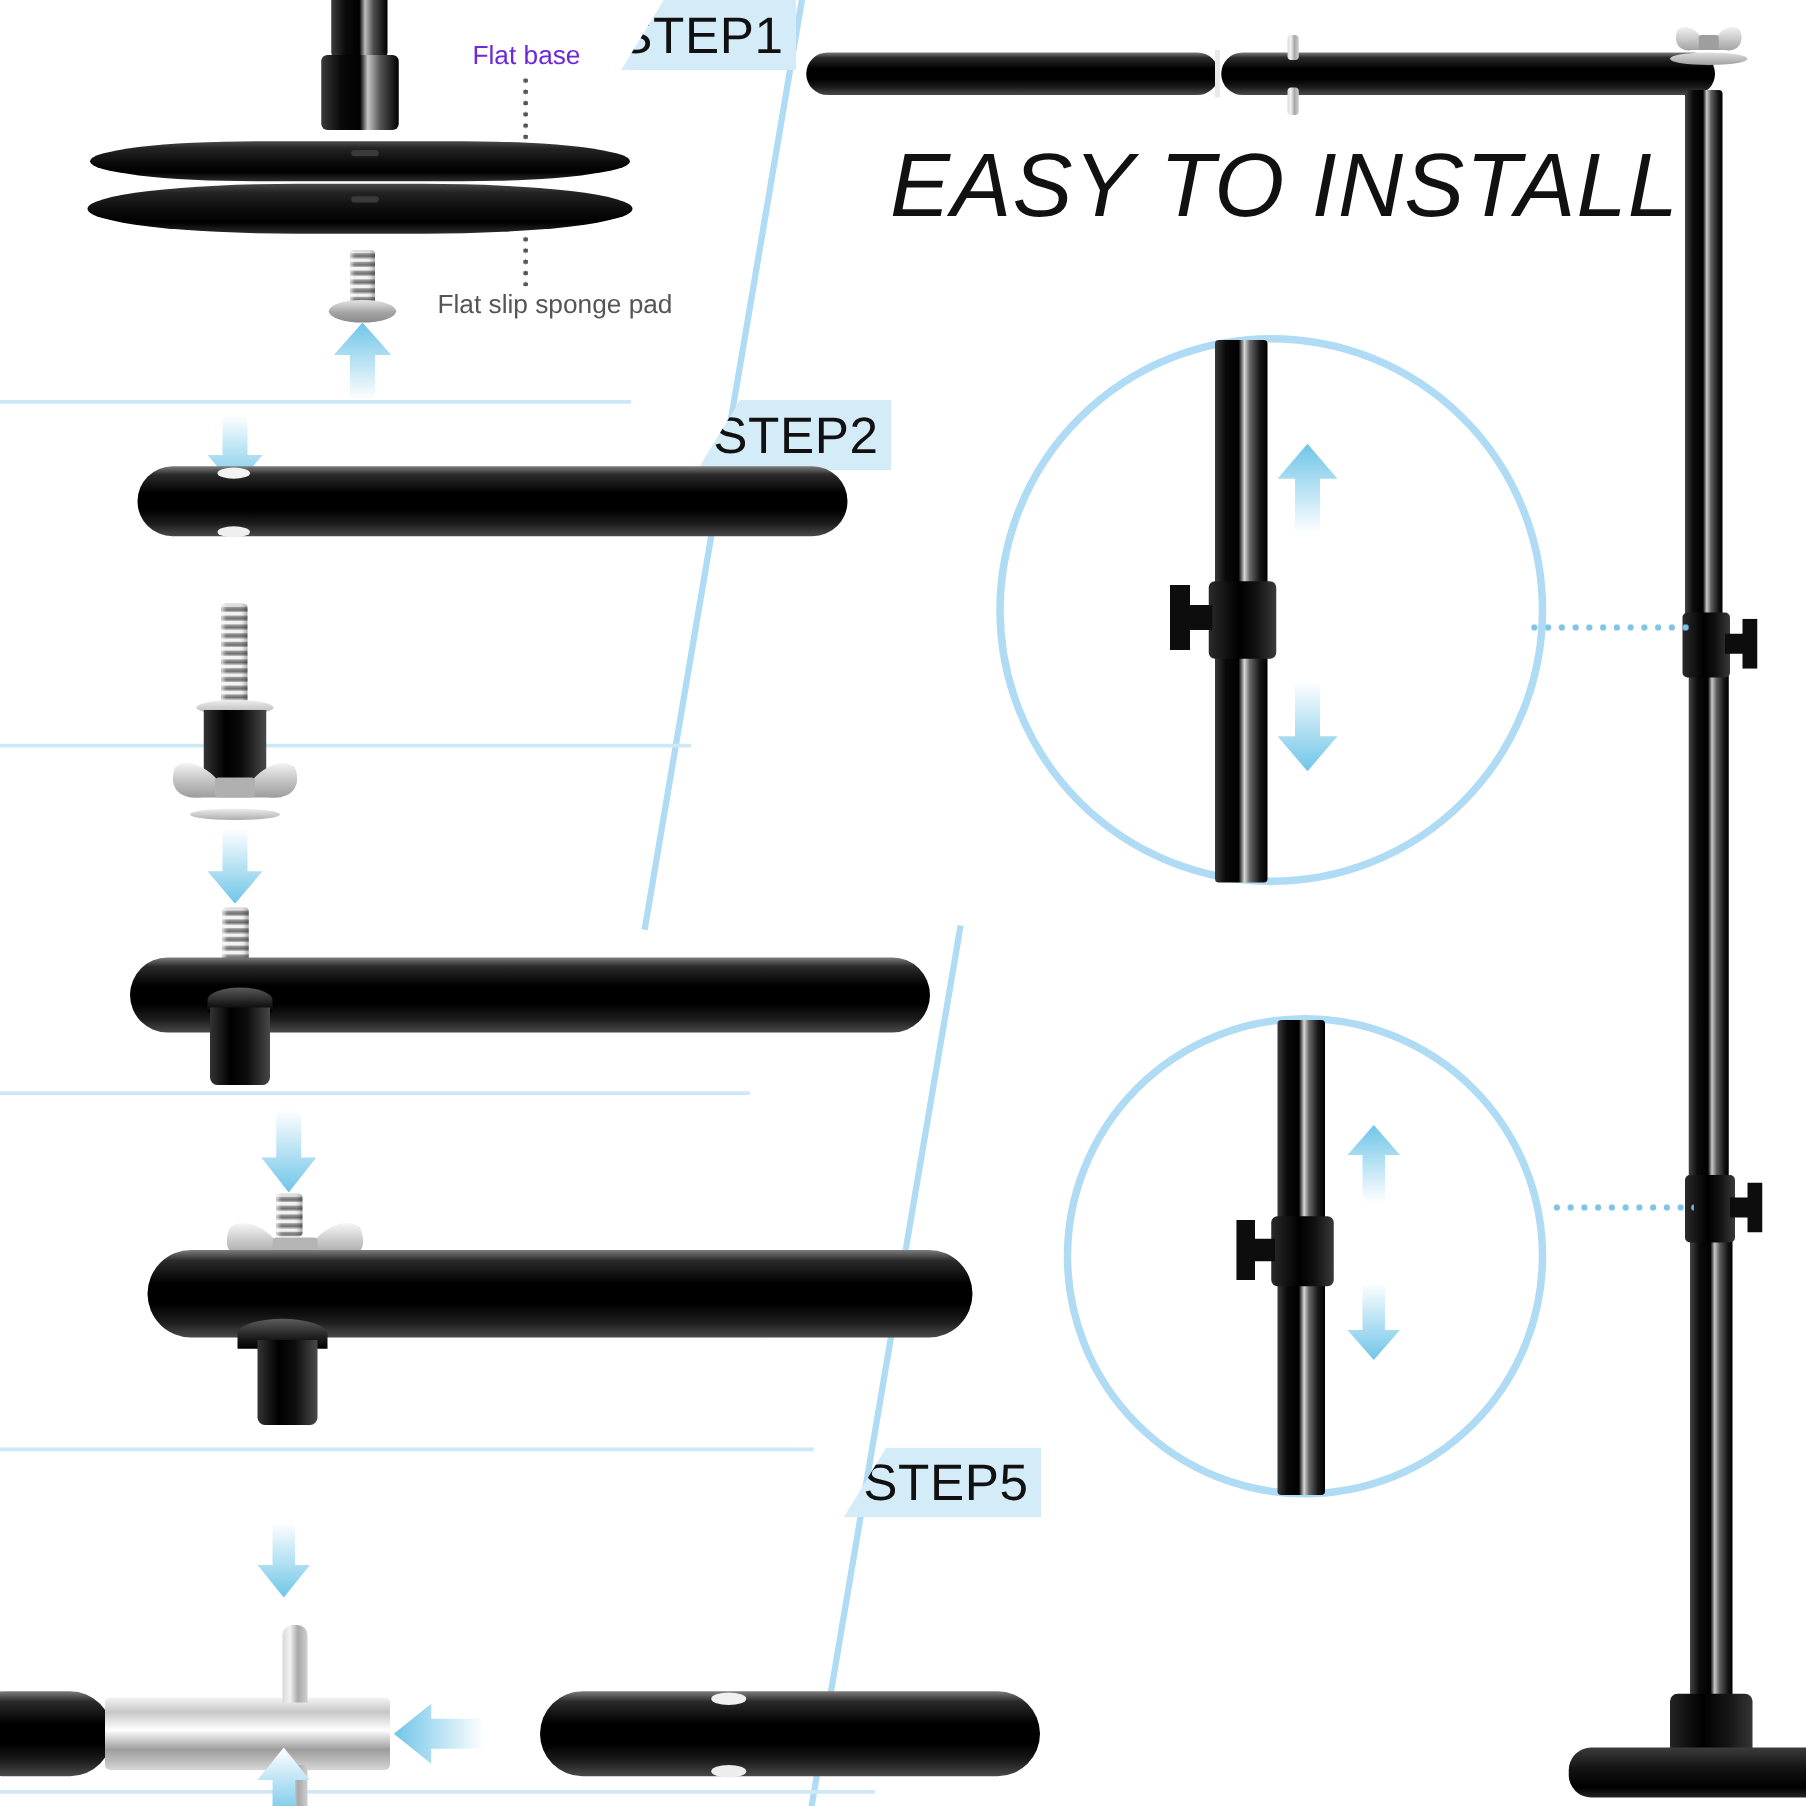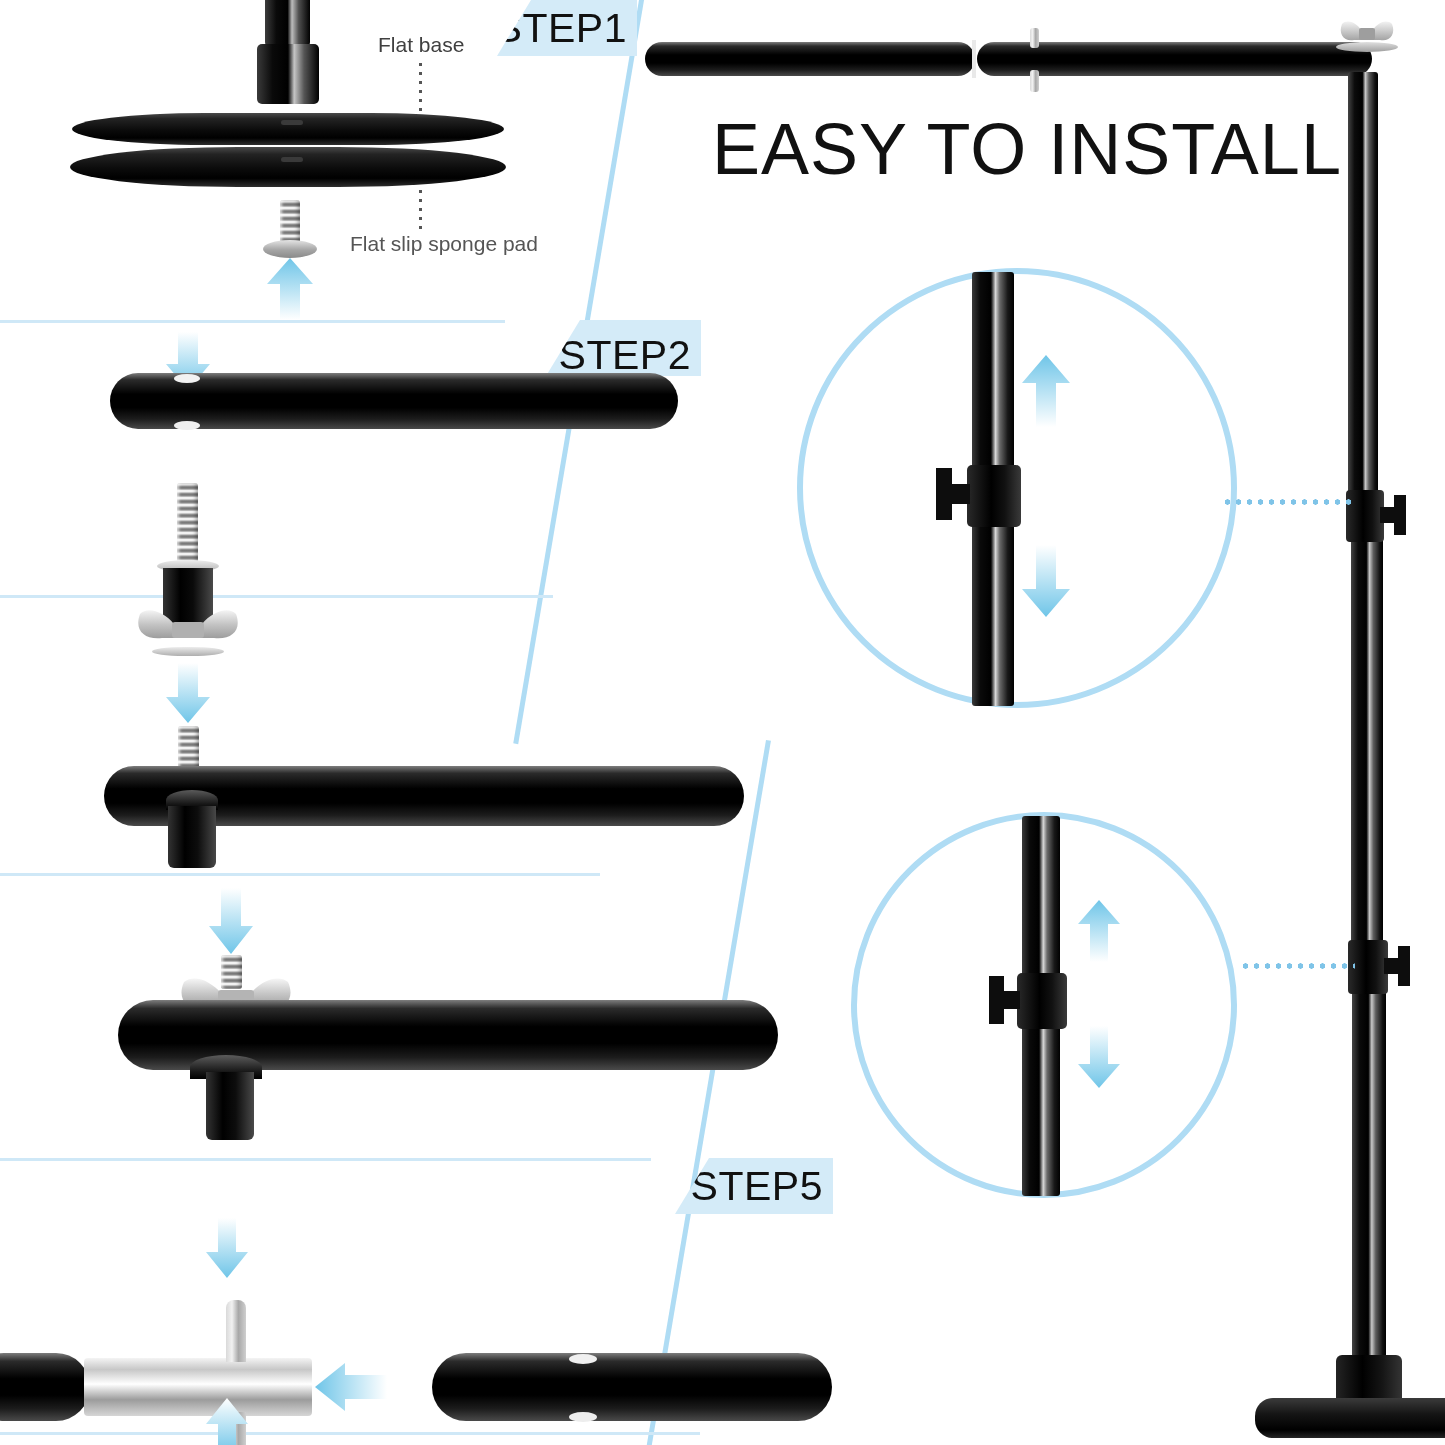--- a/index.html
+++ b/index.html
@@ -63,39 +63,39 @@
 
   <div class="hsep" style="left:0;top:320px;width:505px;"></div>
   <div class="hsep" style="left:0;top:595px;width:553px;"></div>
   <div class="hsep" style="left:0;top:873px;width:600px;"></div>
   <div class="hsep" style="left:0;top:1158px;width:651px;"></div>
   <div class="hsep" style="left:0;top:1432px;width:700px;"></div>
 
   <div class="step-banner" style="left:497px;top:0px;width:130px;">
     <span>STEP1</span>
   </div>
-  <div class="step-banner" style="left:546px;top:320px;width:145px;align-items:flex-end;">
+  <div class="step-banner" style="left:558px;top:320px;width:145px;">
     <span>STEP2</span>
   </div>
   <div class="step-banner" style="left:675px;top:1158px;width:148px;">
     <span>STEP5</span>
   </div>
 
   <div style="position:absolute;left:265px;top:-6px;width:45px;height:52px;border-radius:4px;
               background:linear-gradient(to right,#3c3c3c,#0a0a0a 25%,#000 50%,#bdbdbd 60%,#4f4f4f 75%,#000);"></div>
   <div style="position:absolute;left:257px;top:44px;width:62px;height:60px;border-radius:5px;
               background:linear-gradient(to right,#3a3a3a,#0a0a0a 25%,#000 50%,#c6c6c6 60%,#555 76%,#000);"></div>
 
   <div class="plate" style="left:72px;top:113px;width:432px;height:32px;"></div>
   <div class="plate-notch" style="left:281px;top:120px;"></div>
 
   <div class="plate" style="left:70px;top:147px;width:436px;height:40px;"></div>
   <div class="plate-notch" style="left:281px;top:157px;"></div>
 
-  <div style="position:absolute;left:378px;top:33px;font-size:21px;color:#404040;">
+  <div style="position:absolute;left:378px;top:33px;font-size:21px;color:#6d28d9;">
     <span>Flat base</span>
   </div>
   <div style="position:absolute;left:418px;top:60px;width:5px;height:52px;
               background-image:radial-gradient(circle,#555 0 1.8px,transparent 2px);
               background-size:5px 9px;"></div>
 
   <div style="position:absolute;left:350px;top:232px;font-size:21px;color:#555;">
     <span>Flat slip sponge pad</span>
   </div>
   <div style="position:absolute;left:418px;top:187px;width:5px;height:42px;
@@ -235,21 +235,21 @@
           <stop offset="1" stop-color="#6FC5E8"></stop>
         </linearGradient>
       </defs>
     <path d="M0 29 L30 5 L30 17 L72 17 L72 41 L30 41 L30 53 Z" fill="url(#gL5)"></path>
   </svg>
 
   <div class="tube-h" style="left:432px;top:1353px;width:400px;height:68px;"></div>
   <div style="position:absolute;left:569px;top:1354px;width:28px;height:10px;border-radius:50%;background:#f0f0f0;"></div>
   <div style="position:absolute;left:569px;top:1412px;width:28px;height:10px;border-radius:50%;background:#ededed;"></div>
 
-  <div class="title" style="left:712px;top:108px;">
+  <div class="title" style="left:712px;top:108px;font-style:italic;">
     <span>EASY TO INSTALL</span>
   </div>
 
   <div class="tube-h" style="left:645px;top:42px;width:330px;height:34px;"></div>
   <div class="tube-h" style="left:977px;top:42px;width:395px;height:34px;"></div>
   <div style="position:absolute;left:972px;top:40px;width:4px;height:38px;background:#e9e9e9;"></div>
   <div class="metal-v" style="left:1030px;top:28px;width:9px;height:20px;"></div>
   <div class="metal-v" style="left:1030px;top:70px;width:9px;height:22px;"></div>
 
   <svg style="position:absolute;left:1338px;top:18px;" width="58" height="30" viewBox="0 0 58 30">

